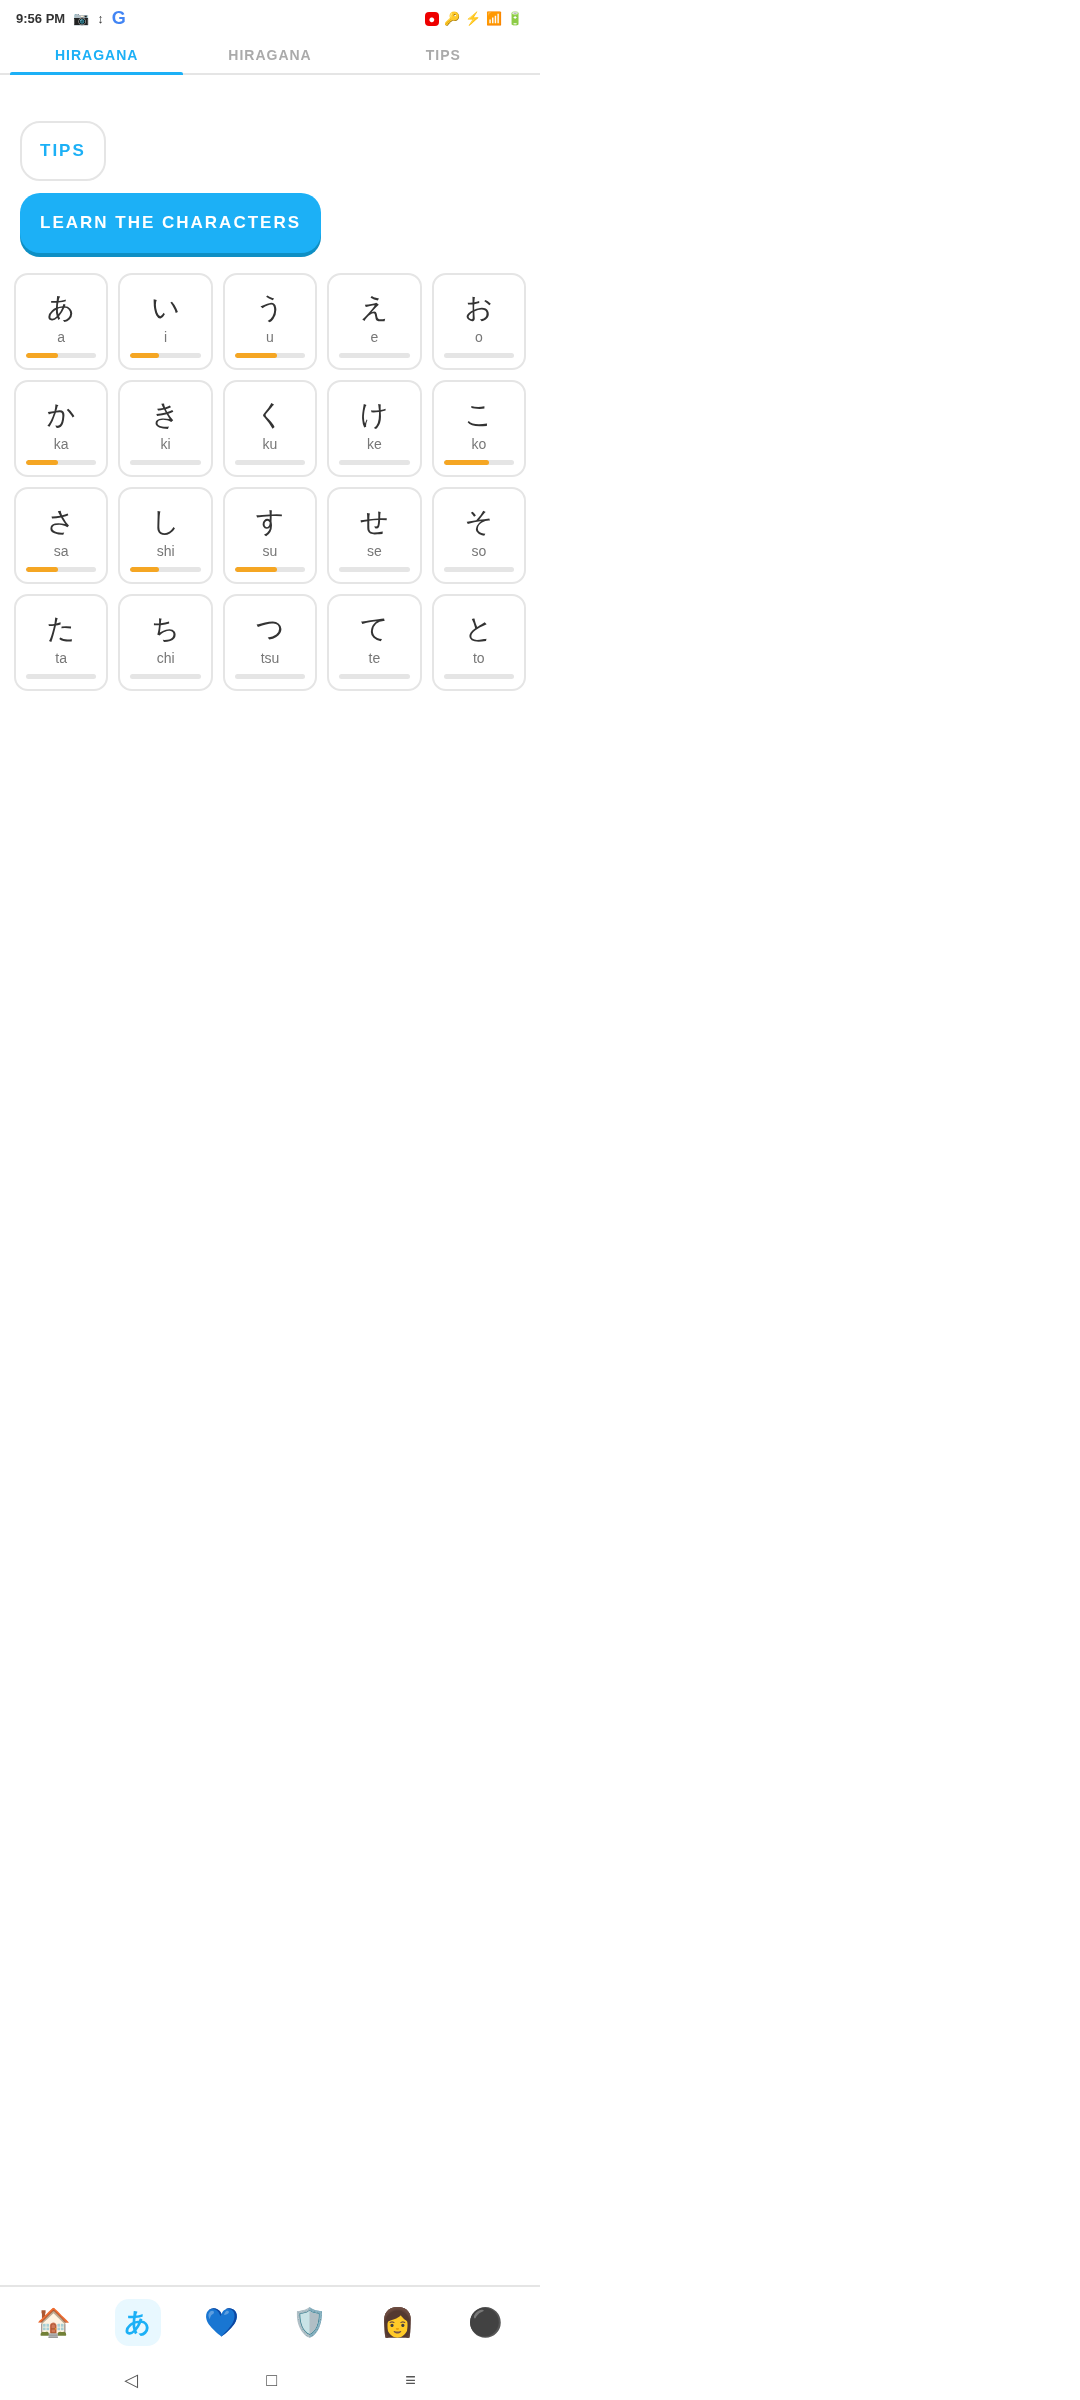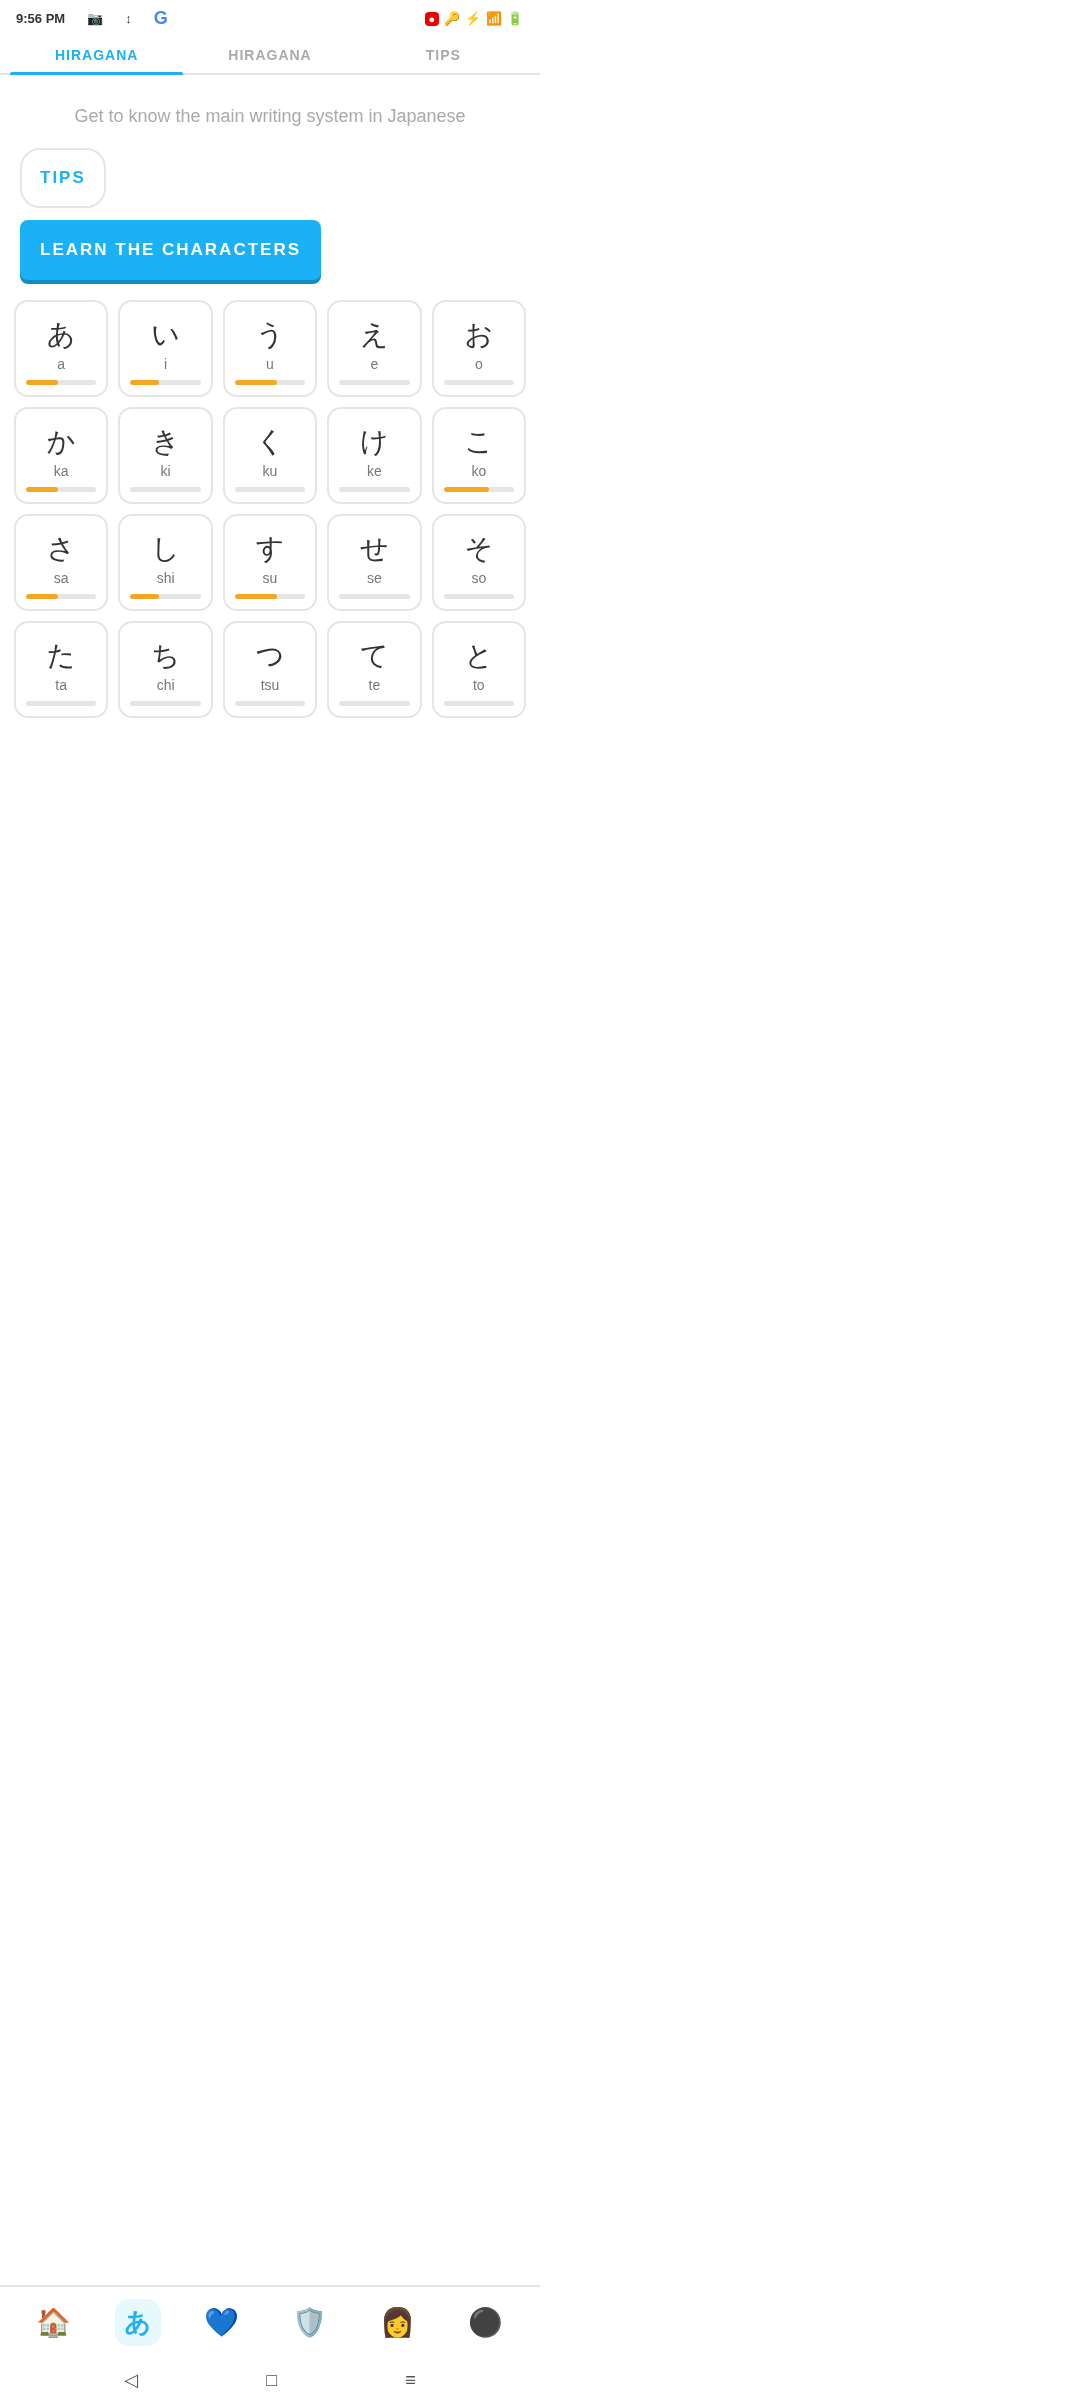--- a/index.html
+++ b/index.html
@@ -15,21 +15,21 @@
     
     .status-bar {
       display: flex;
       justify-content: space-between;
       align-items: center;
       padding: 8px 16px 4px;
       font-size: 13px;
       font-weight: 600;
       color: #333;
     }
-    .status-left { display: flex; align-items: center; gap: 22px; }
+    .status-left { display: flex; align-items: center; gap: 8px; }
     .status-right { display: flex; align-items: center; gap: 5px; }
     .rec-icon {
       background: #e00;
       color: #fff;
       border-radius: 4px;
       padding: 1px 4px;
       font-size: 11px;
       font-weight: bold;
     }
 
@@ -93,21 +93,21 @@
       font-weight: 800;
       letter-spacing: 2px;
       text-align: center;
       cursor: pointer;
     }
     .btn-learn {
       display: block;
       margin: 0 20px 20px;
       padding: 20px;
       border: none;
-      border-radius: 8px;
+      border-radius: 20px;
       background: #1cb0f6;
       color: #fff;
       font-size: 17px;
       font-weight: 800;
       letter-spacing: 2px;
       text-align: center;
       cursor: pointer;
       box-shadow: 0 4px 0 #0e8fc4;
     }
 
@@ -223,21 +223,20 @@
   </div>
   <div class="tab">
     <span>HIRAGANA</span>
   </div>
   <div class="tab">
     <span>TIPS</span>
   </div>
 </div>
 
 <div class="header-section">
-  <p class="subtitle">Get to know the main writing system in Japanese</p>
 </div>
 
 <button class="btn-tips">TIPS</button>
 
 <button class="btn-learn">LEARN THE CHARACTERS</button>
 
 <div class="char-grid" id="char-grid">
 <div class="char-card">
       <span class="char-kana">あ</span>
       <span class="char-roman">a</span>

